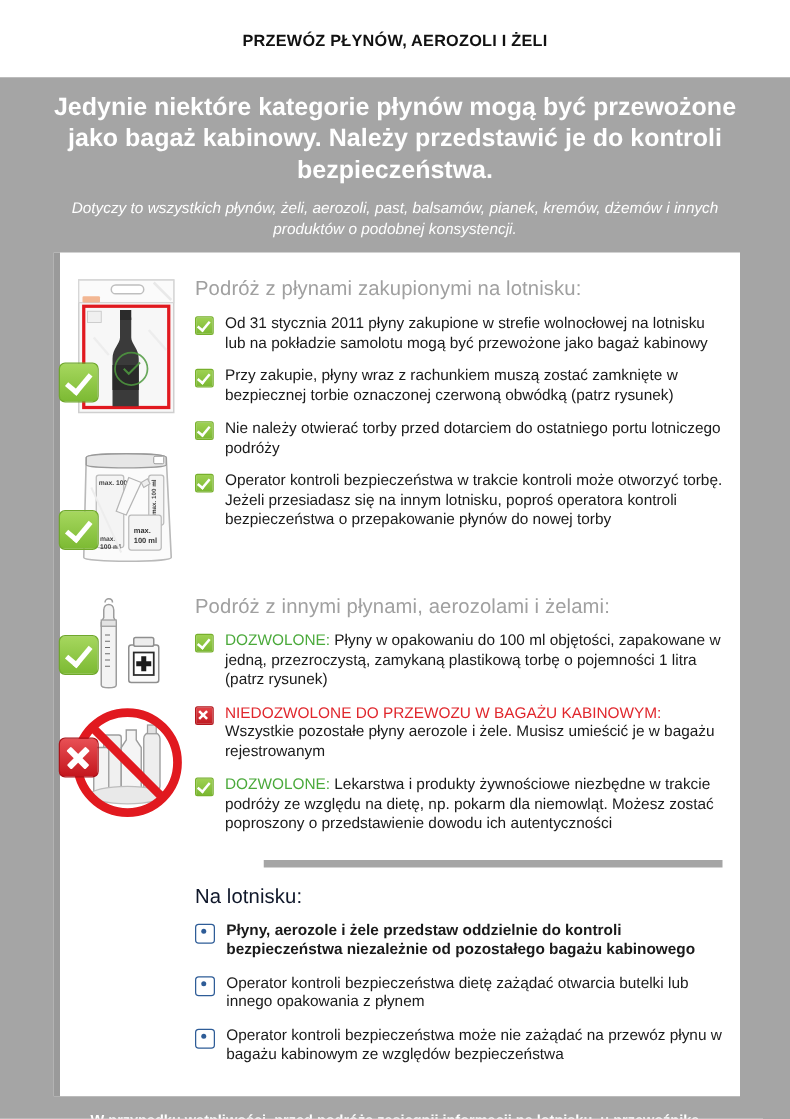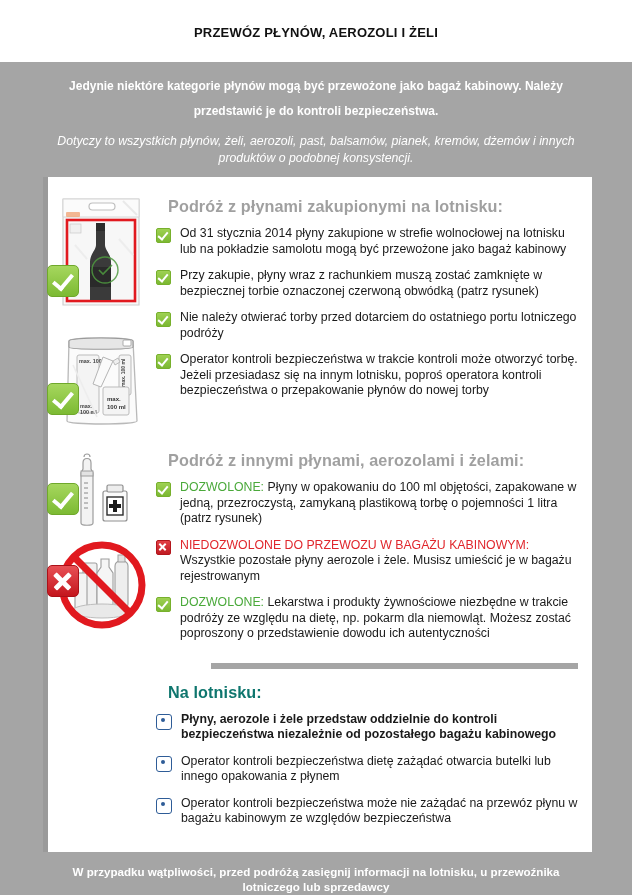--- a/index.html
+++ b/index.html
@@ -31,21 +31,21 @@
   }
 
   
   .intro-band {
     background: #a5a5a5;
     padding: 12px 28px 10px 28px;
     text-align: center;
   }
   .intro-head {
     color: #ffffff;
-    font-size: 12px;
+    font-size: 20px;
     font-weight: bold;
     line-height: 25px;
     margin: 0 8px;
   }
   .intro-sub {
     color: #ffffff;
     font-size: 12.3px;
     line-height: 17px;
     margin-top: 9px;
     font-style: italic;
@@ -74,26 +74,26 @@
     padding-top: 6px;
   }
   .text-col {
     flex: 1;
     padding-right: 6px;
   }
 
   .sec-head {
     color: #a0a0a0;
     font-size: 16.2px;
-    font-weight: bold;
-    margin: 10px 0 10px 12px;
+    font-weight: normal;
+    margin: 10px 0 10px 0;
     letter-spacing: 0.1px;
   }
   .sec-head.blue {
-    color: #0f766e;
+    color: #0f172a;
   }
 
   ul.bullets {
     list-style: none;
     margin: 0;
     padding: 0;
   }
   ul.bullets li {
     display: flex;
     align-items: flex-start;
@@ -285,21 +285,21 @@
           <div class="badge green" style="left:-6px;bottom:14px;"></div>
         </div>
 
       </div>
 
       <div class="text-col">
         <div class="sec-head">Podróż z płynami zakupionymi na lotnisku:</div>
         <ul class="bullets">
           <li>
             <span class="bullet-icon ic-check"></span>
-            <span class="bullet-text">Od 31 stycznia 2014 płyny zakupione w strefie wolnocłowej na lotnisku lub na pokładzie samolotu mogą być przewożone jako bagaż kabinowy</span>
+            <span class="bullet-text">Od 31 stycznia 2011 płyny zakupione w strefie wolnocłowej na lotnisku lub na pokładzie samolotu mogą być przewożone jako bagaż kabinowy</span>
           </li>
           <li>
             <span class="bullet-icon ic-check"></span>
             <span class="bullet-text">Przy zakupie, płyny wraz z rachunkiem muszą zostać zamknięte w bezpiecznej torbie oznaczonej czerwoną obwódką (patrz rysunek)</span>
           </li>
           <li>
             <span class="bullet-icon ic-check"></span>
             <span class="bullet-text">Nie należy otwierać torby przed dotarciem do ostatniego portu lotniczego podróży</span>
           </li>
           <li>

